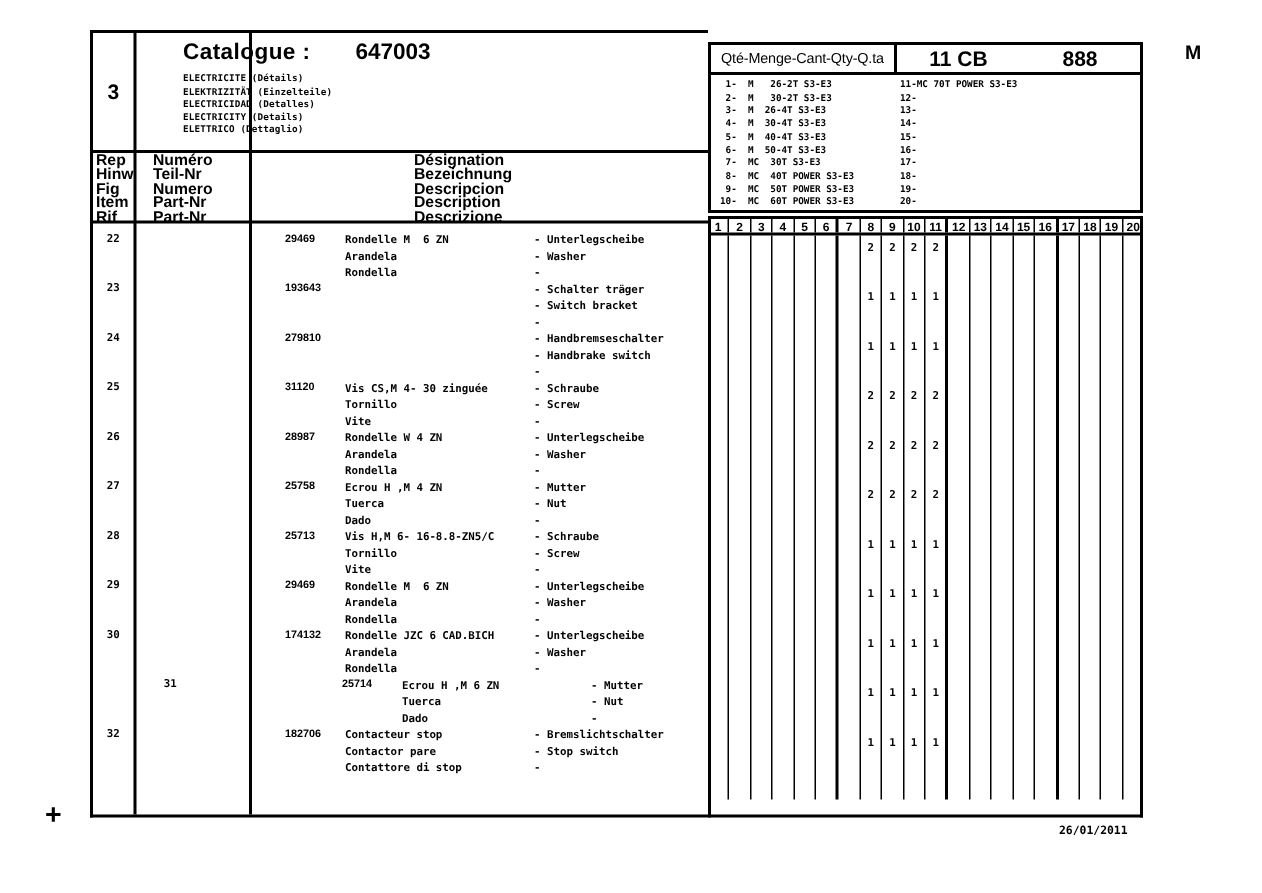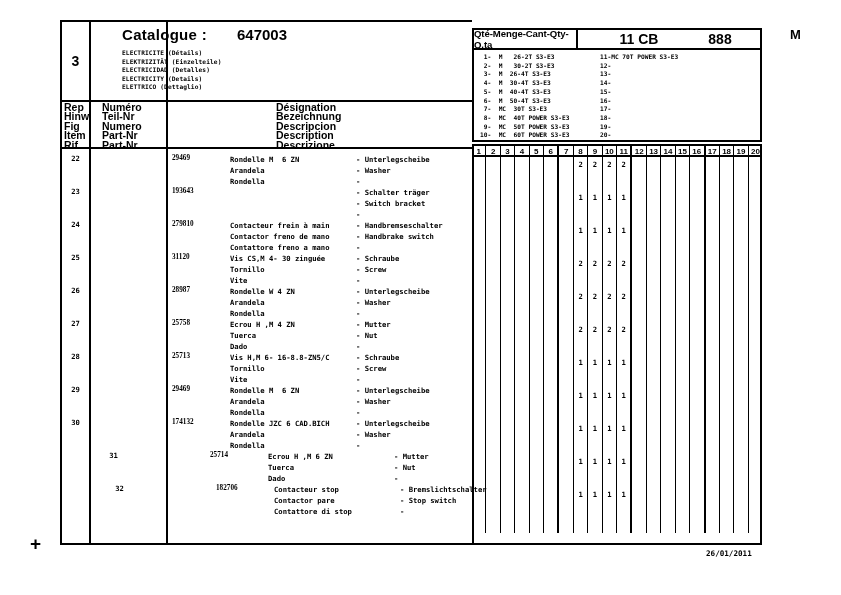--- a/index.html
+++ b/index.html
@@ -126,23 +126,23 @@
     position: absolute;
     left: 0; width: 27px;
     top: 2px;
     text-align: center;
     font-family: "DejaVu Sans Mono", monospace;
     font-size: 7.2px;
     font-weight: bold;
   }
   .r-part {
     position: absolute;
-    left: 110px;
+    left: 128px;
     top: 2px;
-    font-family: Liberation Serif, serif;
+    font-family: Liberation Sans, sans-serif;
     font-size: 7.2px;
     font-weight: bold;
   }
   .r-desc {
     position: absolute;
     left: 168px;
     top: 2px;
     font-family: "DejaVu Sans Mono", monospace;
     font-size: 7.2px;
     font-weight: bold;
@@ -172,26 +172,26 @@
   #qty-head {
     position: absolute;
     left: 0; top: 8px;
     width: 290px; height: 22px;
     border: 2px solid #000;
     box-sizing: border-box;
   }
   #qty-head-label {
     position: absolute;
     left: 0; top: 0; bottom: 0;
-    width: 104px;
+    width: 124px;
     display: flex; align-items: center; justify-content: center;
     border-right: 2px solid #000;
     box-sizing: border-box;
     font-size: 9.6px;
-    font-weight: bold;
+    font-weight: normal;
     letter-spacing: -.1px;
   }
   #qty-head-code {
     position: absolute;
     left: 124px; top: 0; bottom: 0;
     width: 82px;
     display: flex; align-items: center; justify-content: center;
     font-size: 14px; font-weight: bold;
   }
   #qty-head-num {
@@ -358,23 +358,20 @@
         <div class="row" style="top: 36px;">
           <div class="r-item">23</div>
           <div class="r-part">193643</div>
           <div class="r-desc2">- Schalter träger
 - Switch bracket
 -</div>
         </div>
         <div class="row" style="top: 69px;">
           <div class="r-item">24</div>
           <div class="r-part">279810</div>
-          <div class="r-desc">Contacteur frein à main
-Contactor freno de mano
-Contattore freno a mano</div>
           <div class="r-desc2">- Handbremseschalter
 - Handbrake switch
 -</div>
         </div>
         <div class="row" style="top: 102px;">
           <div class="r-item">25</div>
           <div class="r-part">31120</div>
           <div class="r-desc">Vis CS,M 4- 30 zinguée
 Tornillo
 Vite</div>
@@ -435,21 +432,21 @@
         <div class="row" style="top: 300px; margin-left: 38px;">
           <div class="r-item">31</div>
           <div class="r-part">25714</div>
           <div class="r-desc">Ecrou H ,M 6 ZN
 Tuerca
 Dado</div>
           <div class="r-desc2">- Mutter
 - Nut
 -</div>
         </div>
-        <div class="row" style="top: 333px; margin-left: 44px;">
+        <div class="row" style="top: 333px;">
           <div class="r-item">32</div>
           <div class="r-part">182706</div>
           <div class="r-desc">Contacteur stop
 Contactor pare
 Contattore di stop</div>
           <div class="r-desc2">- Bremslichtschalter
 - Stop switch
 -</div>
         </div>
       </div>

